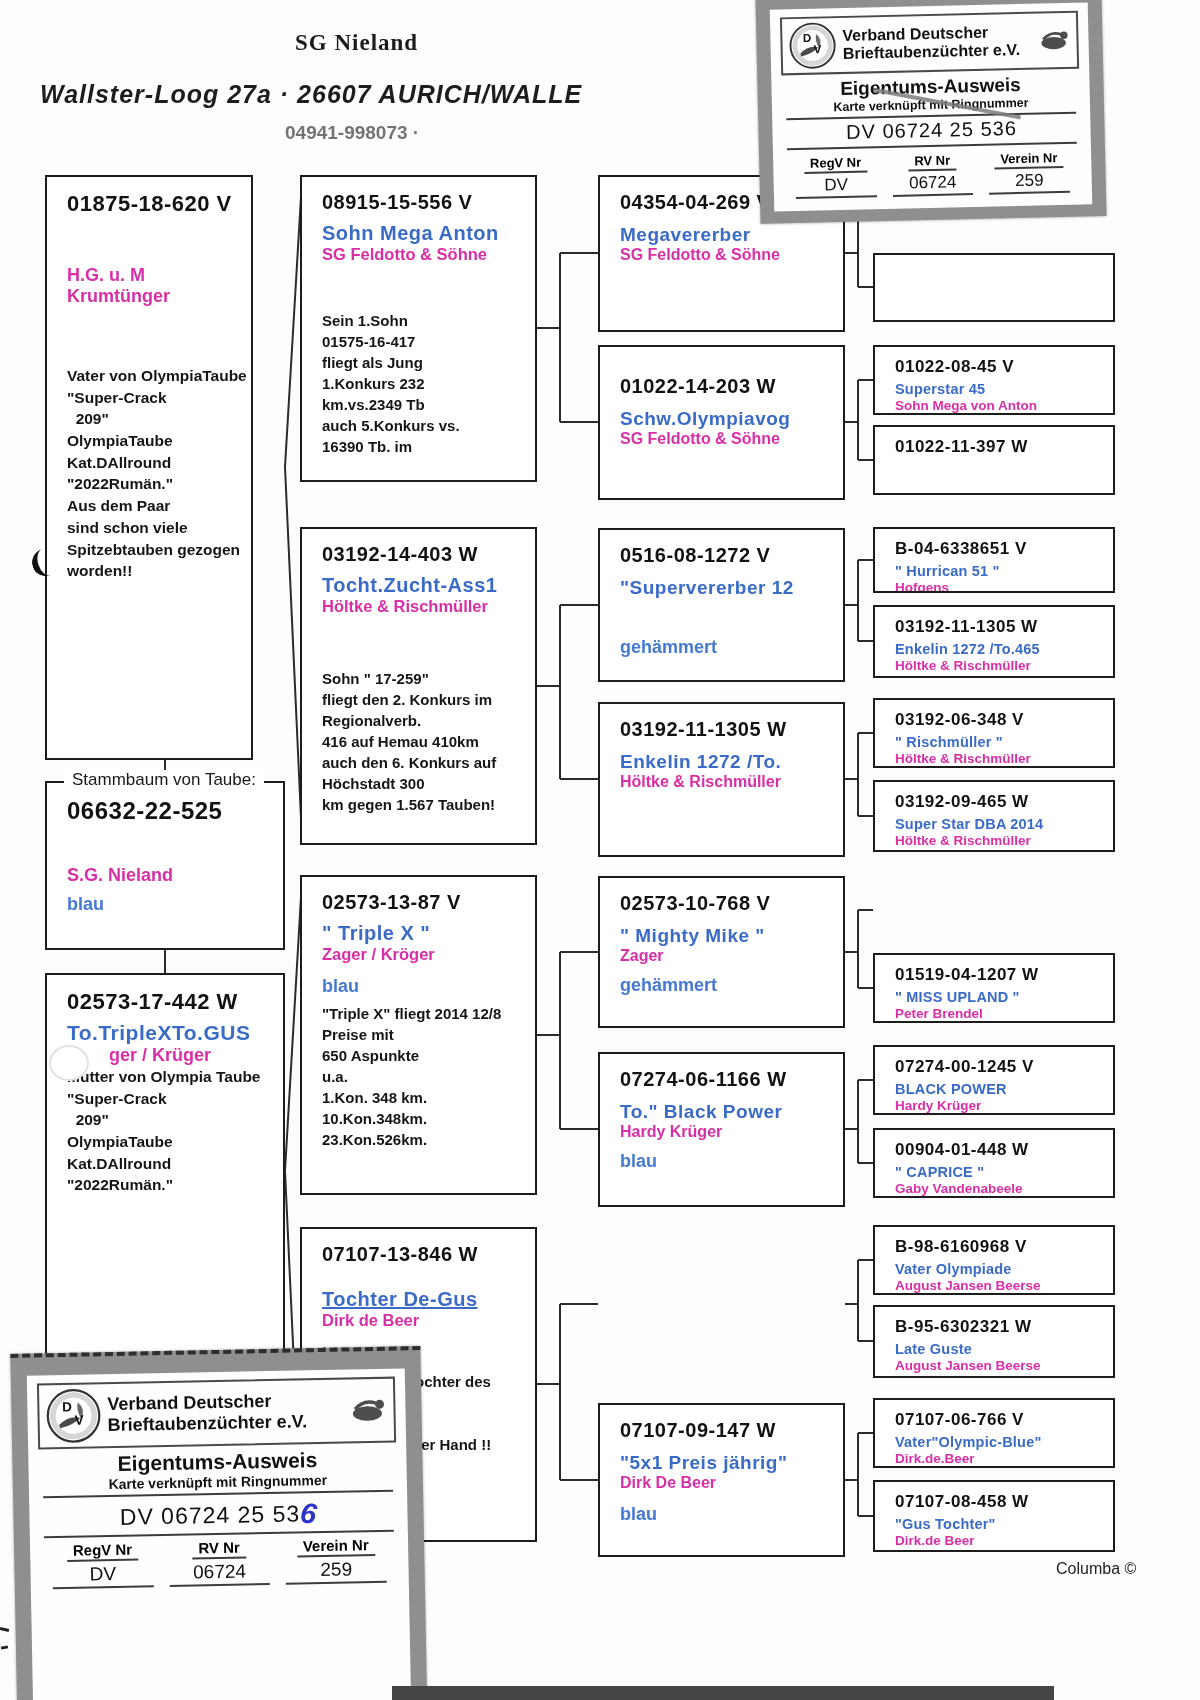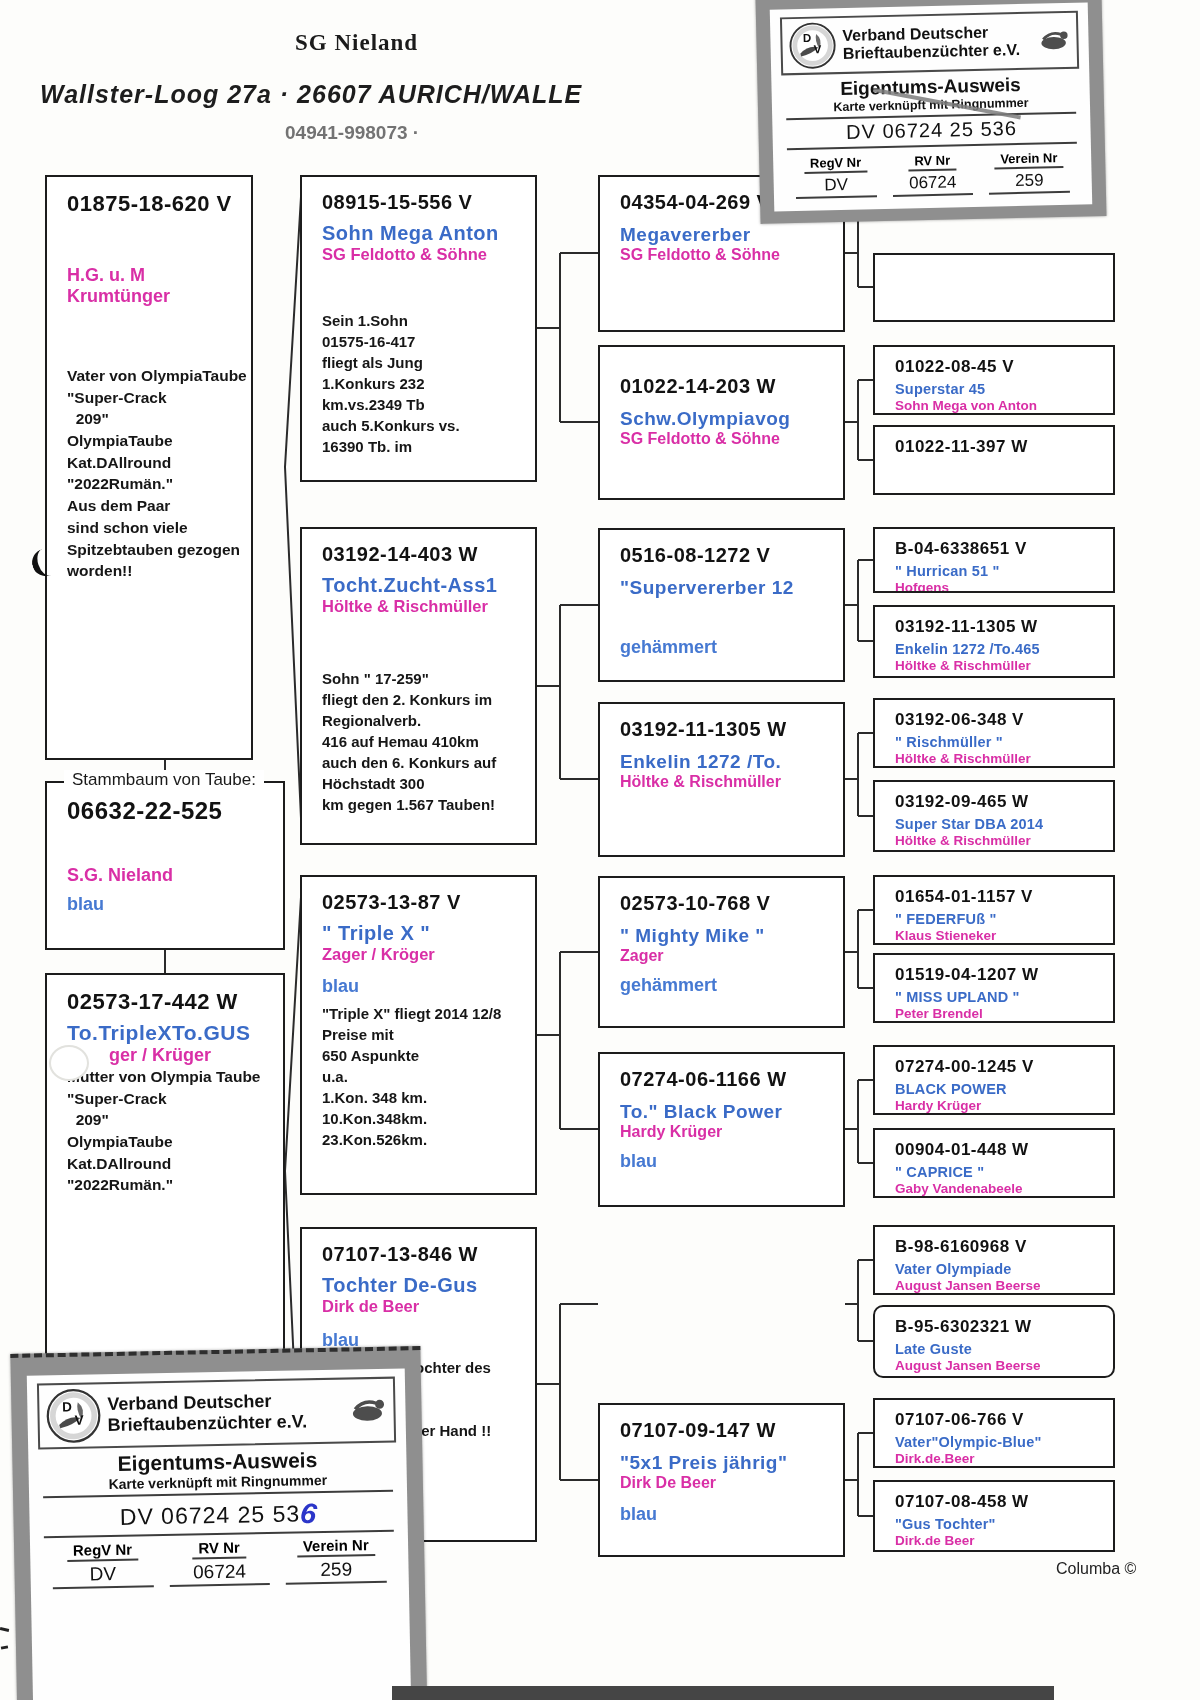--- a/index.html
+++ b/index.html
@@ -120,21 +120,21 @@
   <div class="box c2" style="left:300px;top:875px;width:237px;height:320px;">
     <div class="ring" style="font-size:20px;">02573-13-87 V</div>
     <div class="bname" style="margin-top:8px;">" Triple X "</div>
     <div class="breeder">Zager / Kröger</div>
     <div class="colornote" style="margin-top:12px;">blau</div>
     <div class="notes" style="margin-top:6px;"><div>"Triple X" fliegt 2014 12/8</div><div>Preise mit</div><div>650 Aspunkte</div><div>u.a.</div><div>1.Kon. 348 km.</div><div>10.Kon.348km.</div><div>23.Kon.526km.</div></div>
   </div>
 
   <div class="box c2" style="left:300px;top:1227px;width:237px;height:315px;">
     <div class="ring" style="font-size:20px;">07107-13-846 W</div>
-    <div class="bname" style="margin-top:8px;">Tochter De-Gus</div>
+    <div class="bname" style="margin-top:22px;text-decoration:underline;">Tochter De-Gus</div>
     <div class="breeder">Dirk de Beer</div>
     <div class="colornote" style="margin-top:14px;">blau</div>
     <div class="notes" style="margin-top:6px;"><div>846 ist eine Tochter des</div><div>" De-GUS"</div><div>Traum -</div><div>weibchen in der Hand !!</div></div>
   </div>
 
   <div class="box c3" style="left:598px;top:175px;width:247px;height:157px;">
     <div class="ring">04354-04-269 V</div>
     <div class="bname">Megavererber</div>
     <div class="breeder">SG Feldotto &amp; Söhne</div>
   </div>
@@ -196,46 +196,41 @@
   <div class="box c4" style="left:873px;top:698px;width:242px;height:70px;">
     <div class="ring">03192-06-348 V</div>
     <div class="bname">" Rischmüller "</div>
     <div class="breeder">Höltke &amp; Rischmüller</div>
   </div>
   <div class="box c4" style="left:873px;top:780px;width:242px;height:72px;">
     <div class="ring">03192-09-465 W</div>
     <div class="bname">Super Star DBA 2014</div>
     <div class="breeder">Höltke &amp; Rischmüller</div>
   </div>
-  <div class="box c4" style="left:873px;top:875px;width:242px;height:70px;">
-    <div class="ring">01654-01-1157 V</div>
-    <div class="bname">" FEDERFUß "</div>
-    <div class="breeder">Klaus Stieneker</div>
-  </div>
   <div class="box c4" style="left:873px;top:953px;width:242px;height:70px;">
     <div class="ring">01519-04-1207 W</div>
     <div class="bname">" MISS UPLAND "</div>
     <div class="breeder">Peter Brendel</div>
   </div>
   <div class="box c4" style="left:873px;top:1045px;width:242px;height:70px;">
     <div class="ring">07274-00-1245 V</div>
     <div class="bname">BLACK POWER</div>
     <div class="breeder">Hardy Krüger</div>
   </div>
   <div class="box c4" style="left:873px;top:1128px;width:242px;height:70px;">
     <div class="ring">00904-01-448 W</div>
     <div class="bname">" CAPRICE "</div>
     <div class="breeder">Gaby Vandenabeele</div>
   </div>
   <div class="box c4" style="left:873px;top:1225px;width:242px;height:70px;">
     <div class="ring">B-98-6160968 V</div>
     <div class="bname">Vater Olympiade</div>
     <div class="breeder">August Jansen Beerse</div>
   </div>
-  <div class="box c4" style="left:873px;top:1305px;width:242px;height:73px;border-radius:10px;">
+  <div class="box c4" style="left:873px;top:1305px;width:242px;height:73px;">
     <div class="ring">B-95-6302321 W</div>
     <div class="bname">Late Guste</div>
     <div class="breeder">August Jansen Beerse</div>
   </div>
   <div class="box c4" style="left:873px;top:1398px;width:242px;height:70px;">
     <div class="ring">07107-06-766 V</div>
     <div class="bname">Vater"Olympic-Blue"</div>
     <div class="breeder">Dirk.de.Beer</div>
   </div>
   <div class="box c4" style="left:873px;top:1480px;width:242px;height:72px;">

